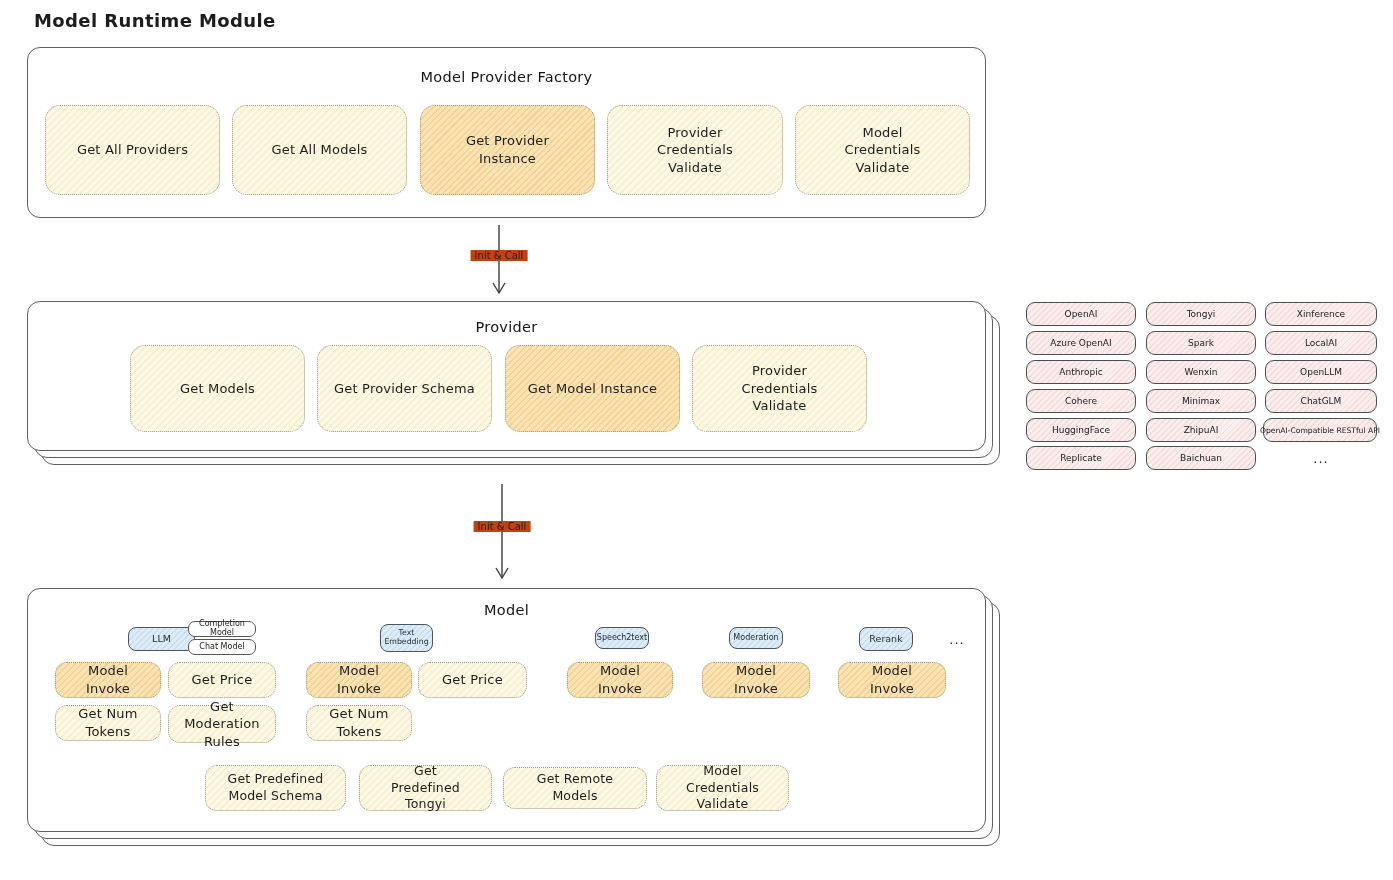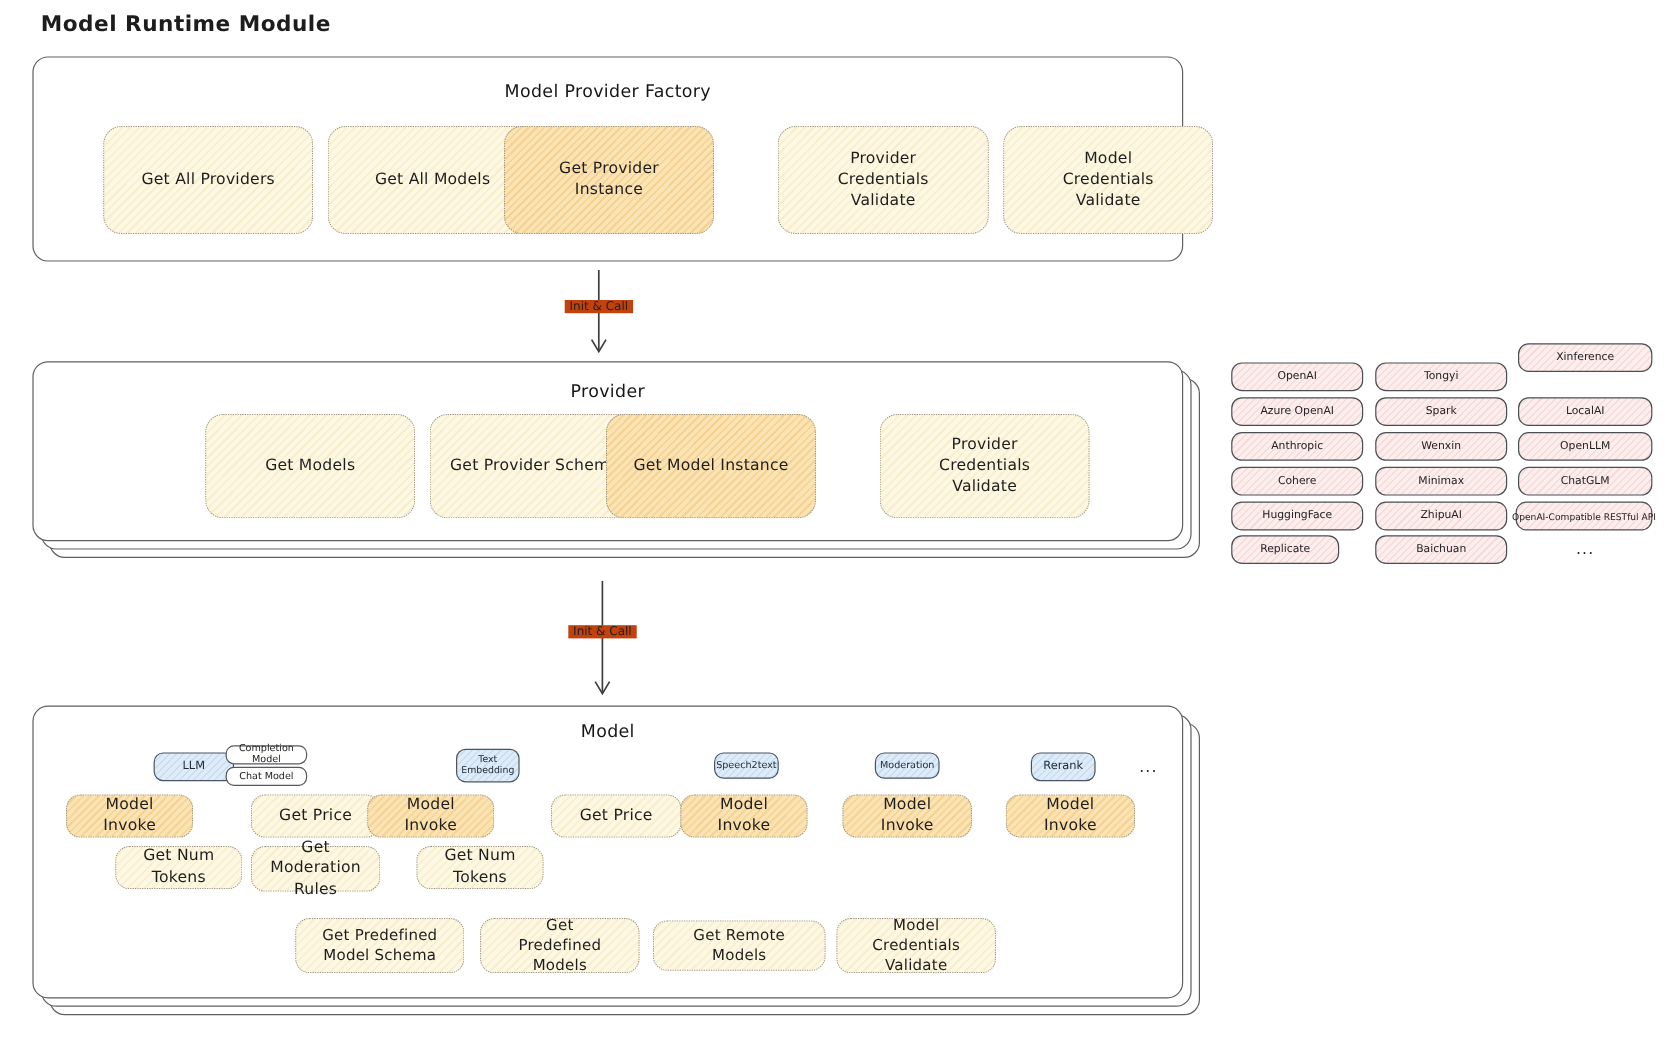--- a/index.html
+++ b/index.html
@@ -26,21 +26,20 @@
 
   
   .btn {
     position:absolute; display:flex; align-items:center; justify-content:center;
     text-align:center; border-radius:15px; font-size:13px; line-height:1.35;
     border:1.6px dotted #9a968a; padding:0 10px; letter-spacing:.2px;
   }
   .yellow {
     background-color:#fdf8e3;
     background-image:repeating-linear-gradient(135deg, rgba(226,190,105,.20) 0 1.4px, transparent 1.4px 5px);
-    margin-left:41px;
   }
   .orange {
     background-color:#fbe4b4;
     background-image:repeating-linear-gradient(135deg, rgba(228,152,52,.26) 0 1.5px, transparent 1.5px 4.5px);
   }
   .narrow { padding:0 30px; }
 
   
   .chip {
     position:absolute; display:flex; align-items:center; justify-content:center;
@@ -101,34 +100,34 @@
     <div class="panel-face"></div>
     <div class="panel-title" style="top:18px;">Provider</div>
     <div class="btn yellow" style="left:103px;top:44px;width:175px;height:87px;">Get Models</div>
     <div class="btn yellow" style="left:290px;top:44px;width:175px;height:87px;">Get Provider Schema</div>
     <div class="btn orange" style="left:478px;top:44px;width:175px;height:87px;">Get Model Instance</div>
     <div class="btn yellow narrow" style="left:665px;top:44px;width:175px;height:87px;">Provider Credentials Validate</div>
   </div>
 
   <div class="chip" style="left:1026px;top:302px;width:110px;">OpenAI</div>
   <div class="chip" style="left:1146px;top:302px;width:110px;">Tongyi</div>
-  <div class="chip" style="left:1265px;top:286px;width:112px;">Xinference</div>
+  <div class="chip" style="left:1265px;top:302px;width:112px;">Xinference</div>
   <div class="chip" style="left:1026px;top:331px;width:110px;">Azure OpenAI</div>
   <div class="chip" style="left:1146px;top:331px;width:110px;">Spark</div>
   <div class="chip" style="left:1265px;top:331px;width:112px;">LocalAI</div>
   <div class="chip" style="left:1026px;top:360px;width:110px;">Anthropic</div>
   <div class="chip" style="left:1146px;top:360px;width:110px;">Wenxin</div>
   <div class="chip" style="left:1265px;top:360px;width:112px;">OpenLLM</div>
   <div class="chip" style="left:1026px;top:389px;width:110px;">Cohere</div>
   <div class="chip" style="left:1146px;top:389px;width:110px;">Minimax</div>
   <div class="chip" style="left:1265px;top:389px;width:112px;">ChatGLM</div>
   <div class="chip" style="left:1026px;top:418px;width:110px;">HuggingFace</div>
   <div class="chip" style="left:1146px;top:418px;width:110px;">ZhipuAI</div>
   <div class="chip tiny" style="left:1263px;top:418px;width:114px;text-align:right;">OpenAI-Compatible RESTful API</div>
-  <div class="chip" style="left:1026px;top:446px;width:90px;">Replicate</div>
+  <div class="chip" style="left:1026px;top:446px;width:110px;">Replicate</div>
   <div class="chip" style="left:1146px;top:446px;width:110px;">Baichuan</div>
   <div class="dots" style="left:1265px;top:446px;width:112px;height:24px;">...</div>
 
   <div class="arrow-wrap" style="left:491px;top:484px;width:22px;height:96px;">
     <svg width="22" height="96">
       <line x1="11" y1="0" x2="11" y2="93" stroke="#3d3d3d" stroke-width="1.4"></line>
       <path d="M5 84 L11 94 L17 84" fill="none" stroke="#3d3d3d" stroke-width="1.4"></path>
     </svg>
     <span class="arrow-label" style="top:37px;">Init &amp; Call</span>
   </div>
@@ -154,18 +153,18 @@
     <div class="btn yellow" style="left:391px;top:74px;width:109px;height:36px;border-radius:12px;">Get Price</div>
     <div class="btn orange" style="left:540px;top:74px;width:106px;height:36px;border-radius:12px;">Model Invoke</div>
     <div class="btn orange" style="left:675px;top:74px;width:108px;height:36px;border-radius:12px;">Model Invoke</div>
     <div class="btn orange" style="left:811px;top:74px;width:108px;height:36px;border-radius:12px;">Model Invoke</div>
 
     <div class="btn yellow" style="left:28px;top:117px;width:106px;height:36px;border-radius:12px;padding:0 4px;">Get Num Tokens</div>
     <div class="btn yellow" style="left:141px;top:117px;width:108px;height:38px;border-radius:12px;padding:0 14px;">Get Moderation Rules</div>
     <div class="btn yellow" style="left:279px;top:117px;width:106px;height:36px;border-radius:12px;padding:0 4px;">Get Num Tokens</div>
 
     <div class="btn yellow" style="left:178px;top:177px;width:141px;height:46px;border-radius:12px;padding:0 8px;font-size:12.5px;">Get Predefined Model Schema</div>
-    <div class="btn yellow" style="left:332px;top:177px;width:133px;height:46px;border-radius:12px;padding:0 18px;font-size:12.5px;">Get Predefined Models</div>
+    <div class="btn yellow" style="left:332px;top:177px;width:133px;height:46px;border-radius:12px;padding:0 18px;font-size:12.5px;">Get Predefined Tongyi</div>
     <div class="btn yellow" style="left:476px;top:179px;width:144px;height:42px;border-radius:12px;font-size:12.5px;">Get Remote Models</div>
     <div class="btn yellow" style="left:629px;top:177px;width:133px;height:46px;border-radius:12px;padding:0 16px;font-size:12.5px;">Model Credentials Validate</div>
   </div>
 
 </div>
 
 </body></html>

